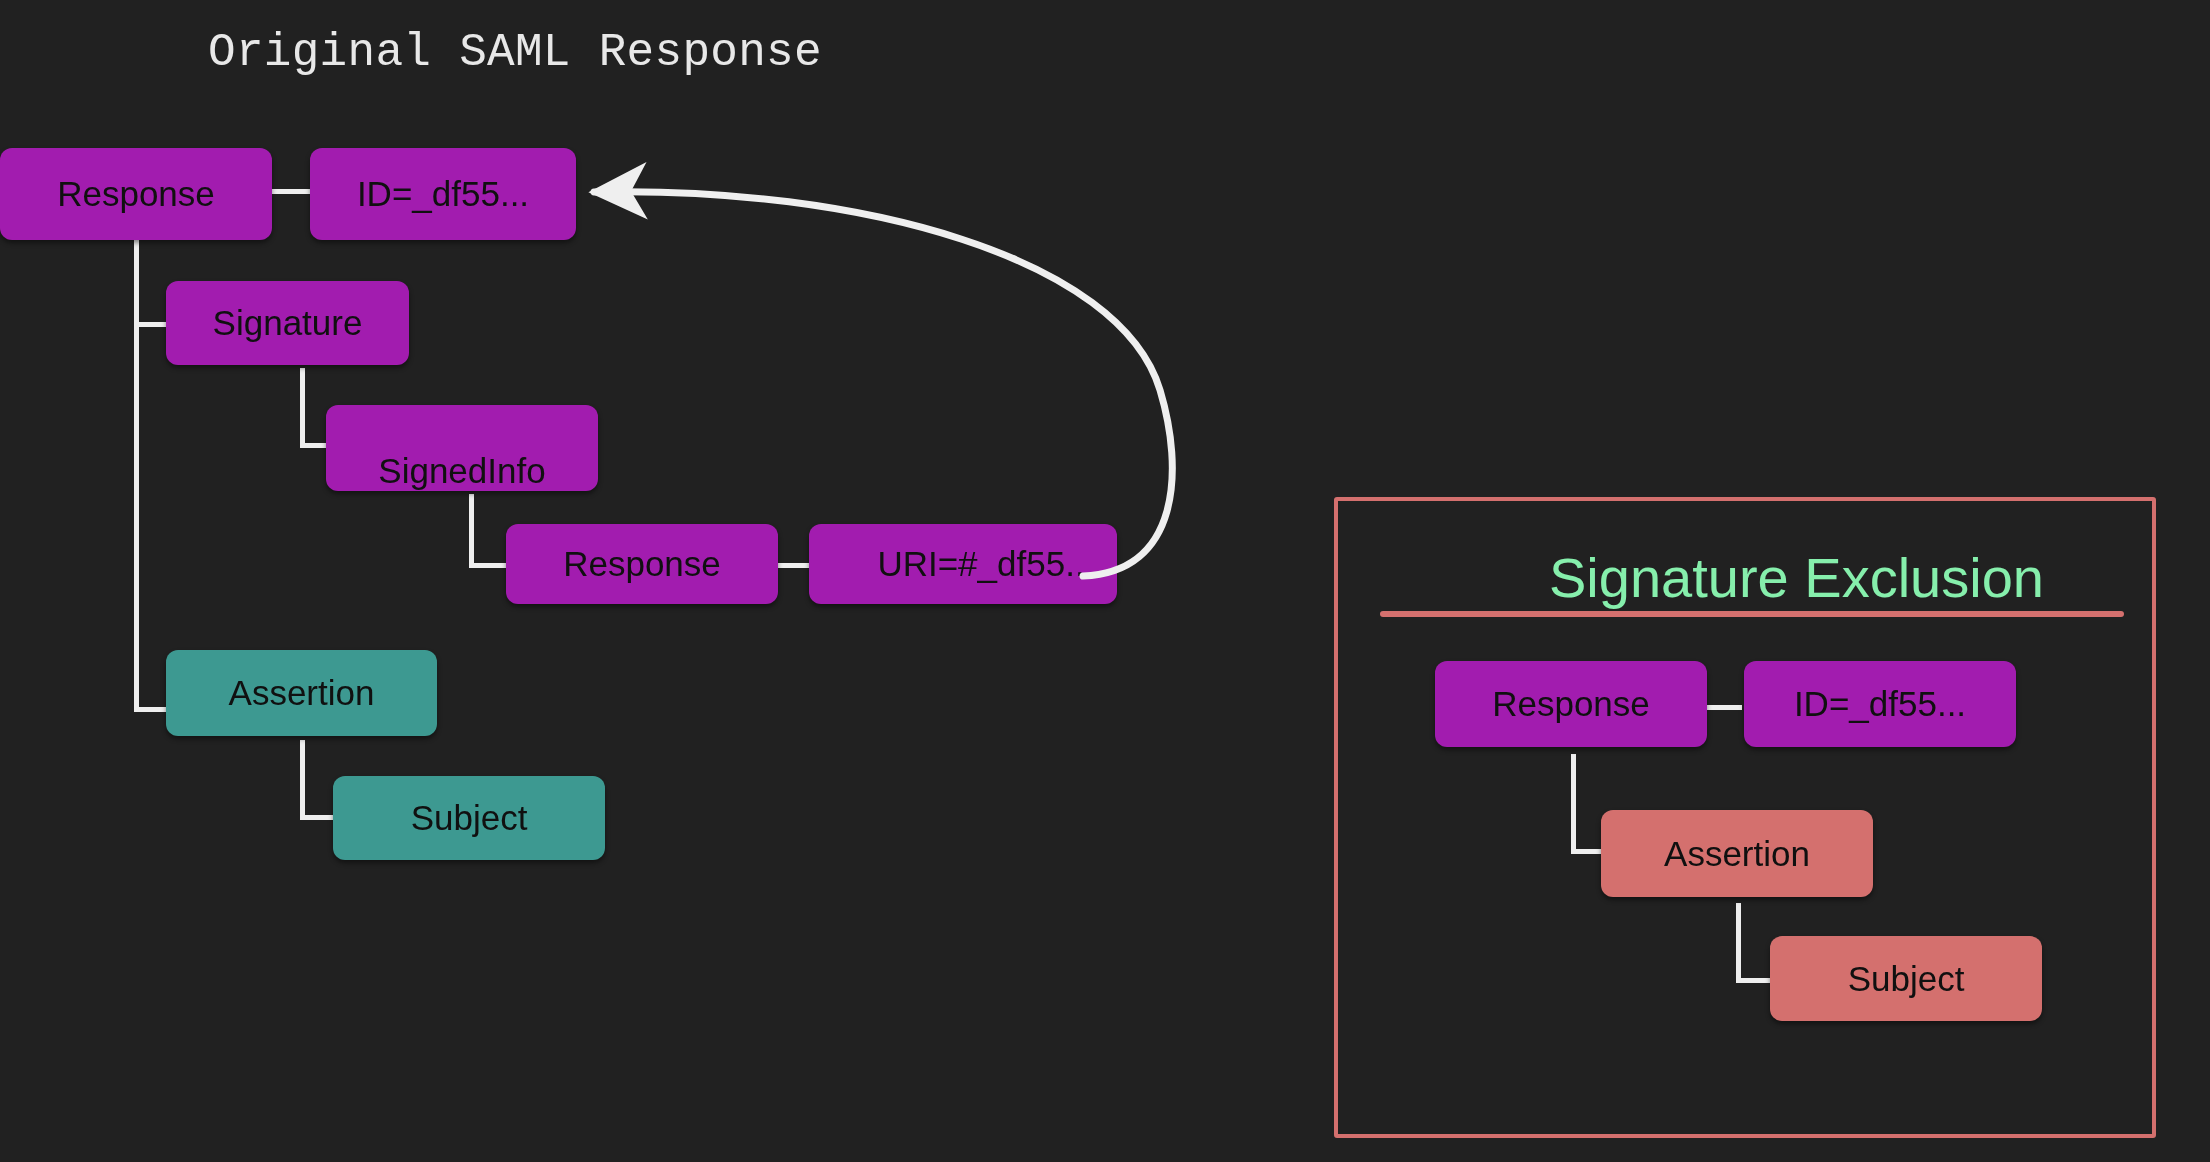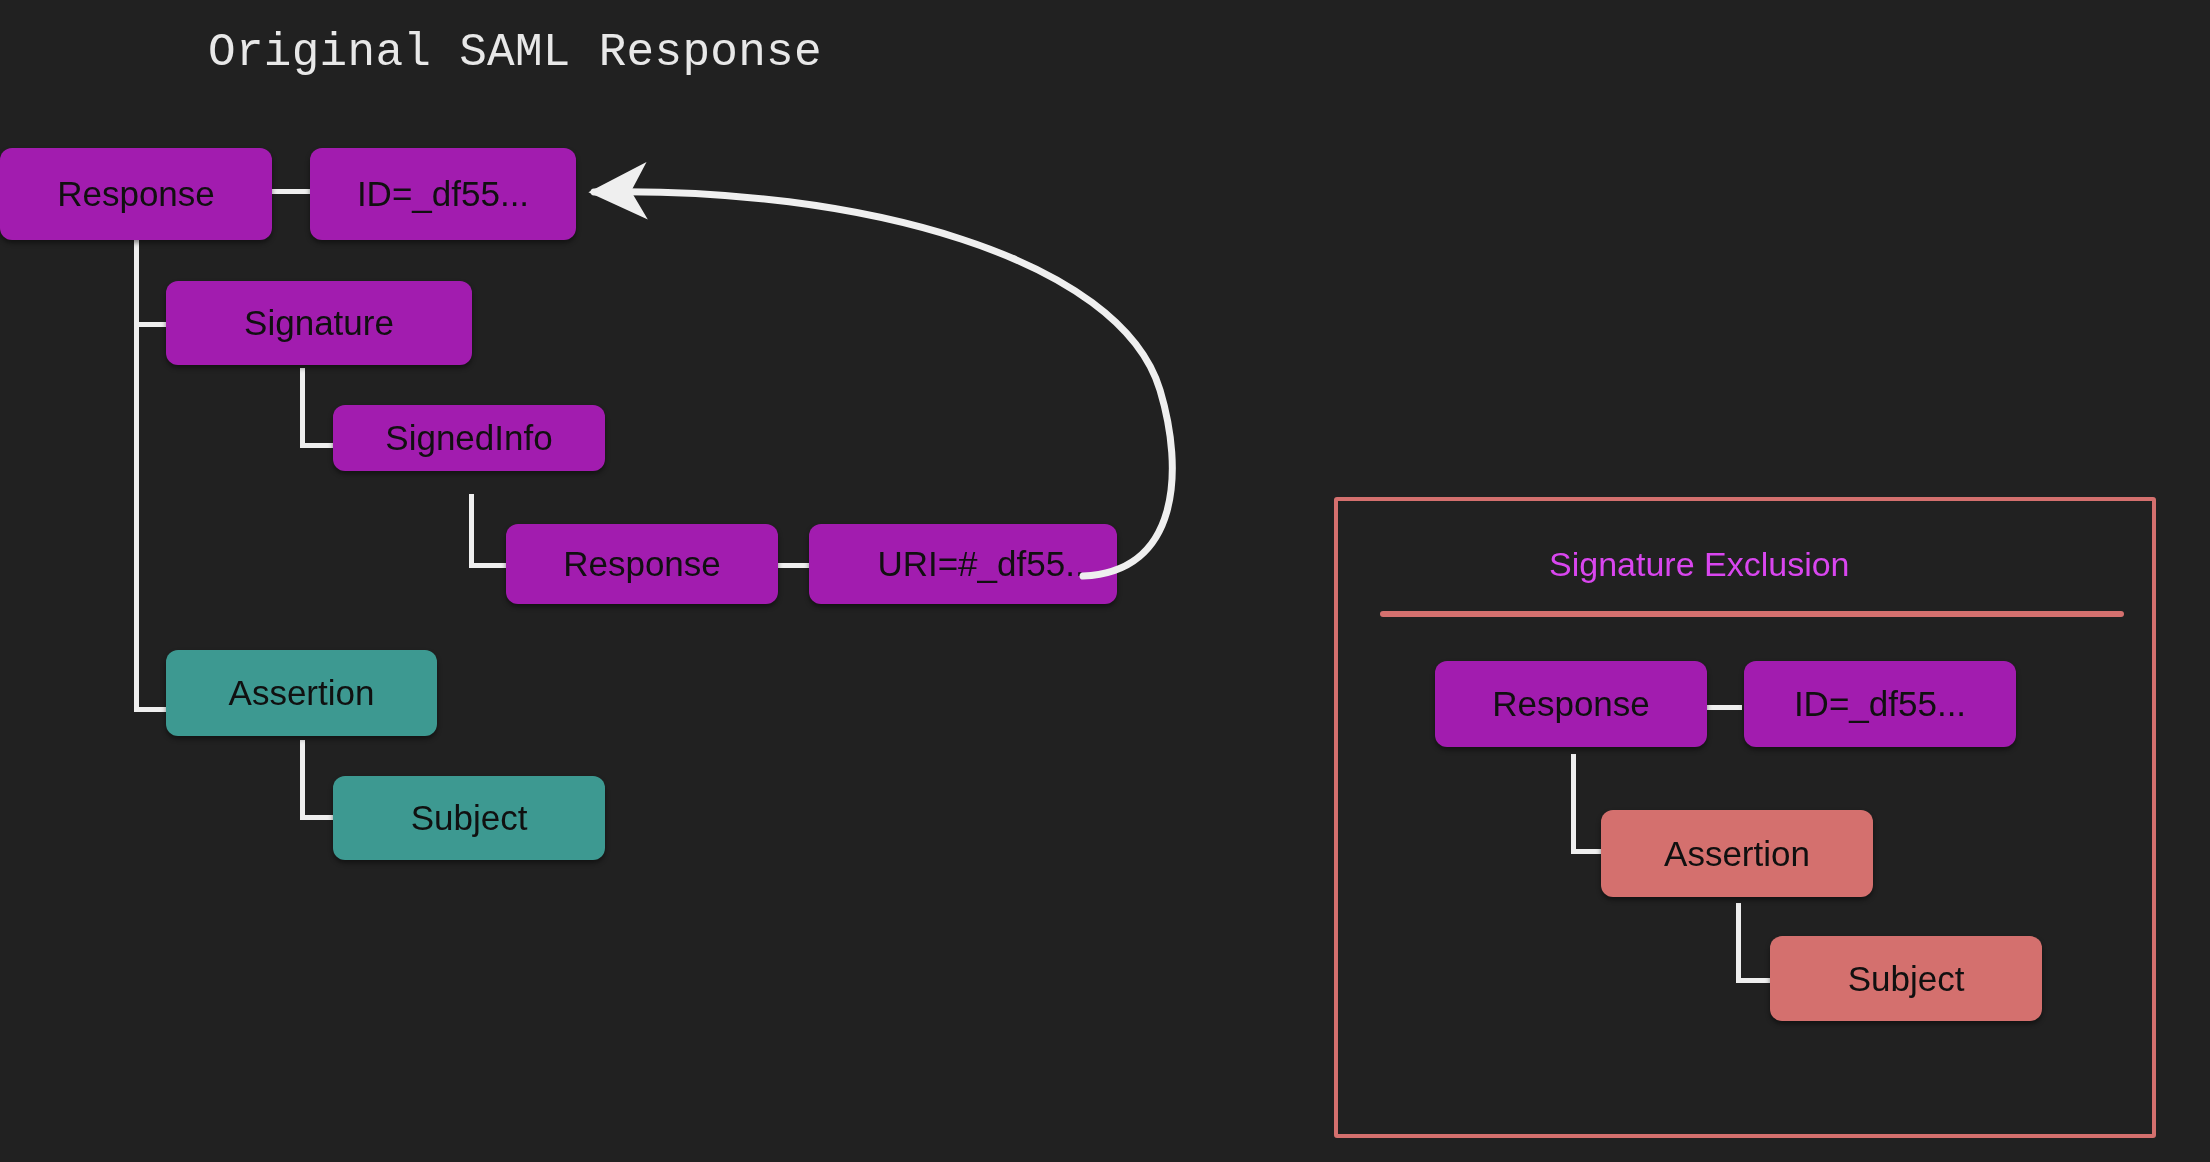--- a/index.html
+++ b/index.html
@@ -15,21 +15,21 @@
         box-shadow:0 3px 5px rgba(0,0,0,.45);}
   .n-blue{background:#a21caf;}
   .n-teal{background:#3d9991;}
   .n-red {background:#d4706e;}
 
   .edge{position:absolute;background:#efefef;}
   .edge-h{height:5px;}
   .edge-v{width:5px;}
 
   .panel{position:absolute;border:4px solid #d4706e;border-radius:3px;box-sizing:border-box;}
-  .panel-title{position:absolute;color:#d946ef;font-size:34px;white-space:nowrap;}
+  .panel-title{position:absolute;color:#86efac;font-size:56px;white-space:nowrap;}
   .panel-rule{position:absolute;background:#d4706e;height:6px;border-radius:3px;}
 
   svg.arrow{position:absolute;left:0;top:0;width:2210px;height:1162px;
             pointer-events:none;overflow:visible;}
 </style>
 </head>
 <body>
 
 <div class="stage">
 
@@ -53,25 +53,25 @@
   <div class="edge edge-h" style="left:300px;top:815px;width:35px;"></div>
 
   <div class="node n-blue" style="left:0px;top:148px;width:272px;height:92px;">
     <span>Response</span>
   </div>
 
   <div class="node n-blue" style="left:310px;top:148px;width:266px;height:92px;">
     <span>ID=_df55...</span>
   </div>
 
-  <div class="node n-blue" style="left:166px;top:281px;width:306px;height:84px;">
+  <div class="node n-blue" style="left:166px;top:281px;width:243px;height:84px;">
     <span>Signature</span>
   </div>
 
-  <div class="node n-blue" style="left:333px;top:405px;width:272px;height:66px;">
+  <div class="node n-blue" style="left:326px;top:405px;width:272px;height:86px;align-items:flex-end;">
     <span>SignedInfo</span>
   </div>
 
   <div class="node n-blue" style="left:506px;top:524px;width:272px;height:80px;">
     <span>Response</span>
   </div>
 
   <div class="node n-blue" style="left:809px;top:524px;width:272px;height:80px;padding-left:36px;">
     <span>URI=#_df55..</span>
   </div>

